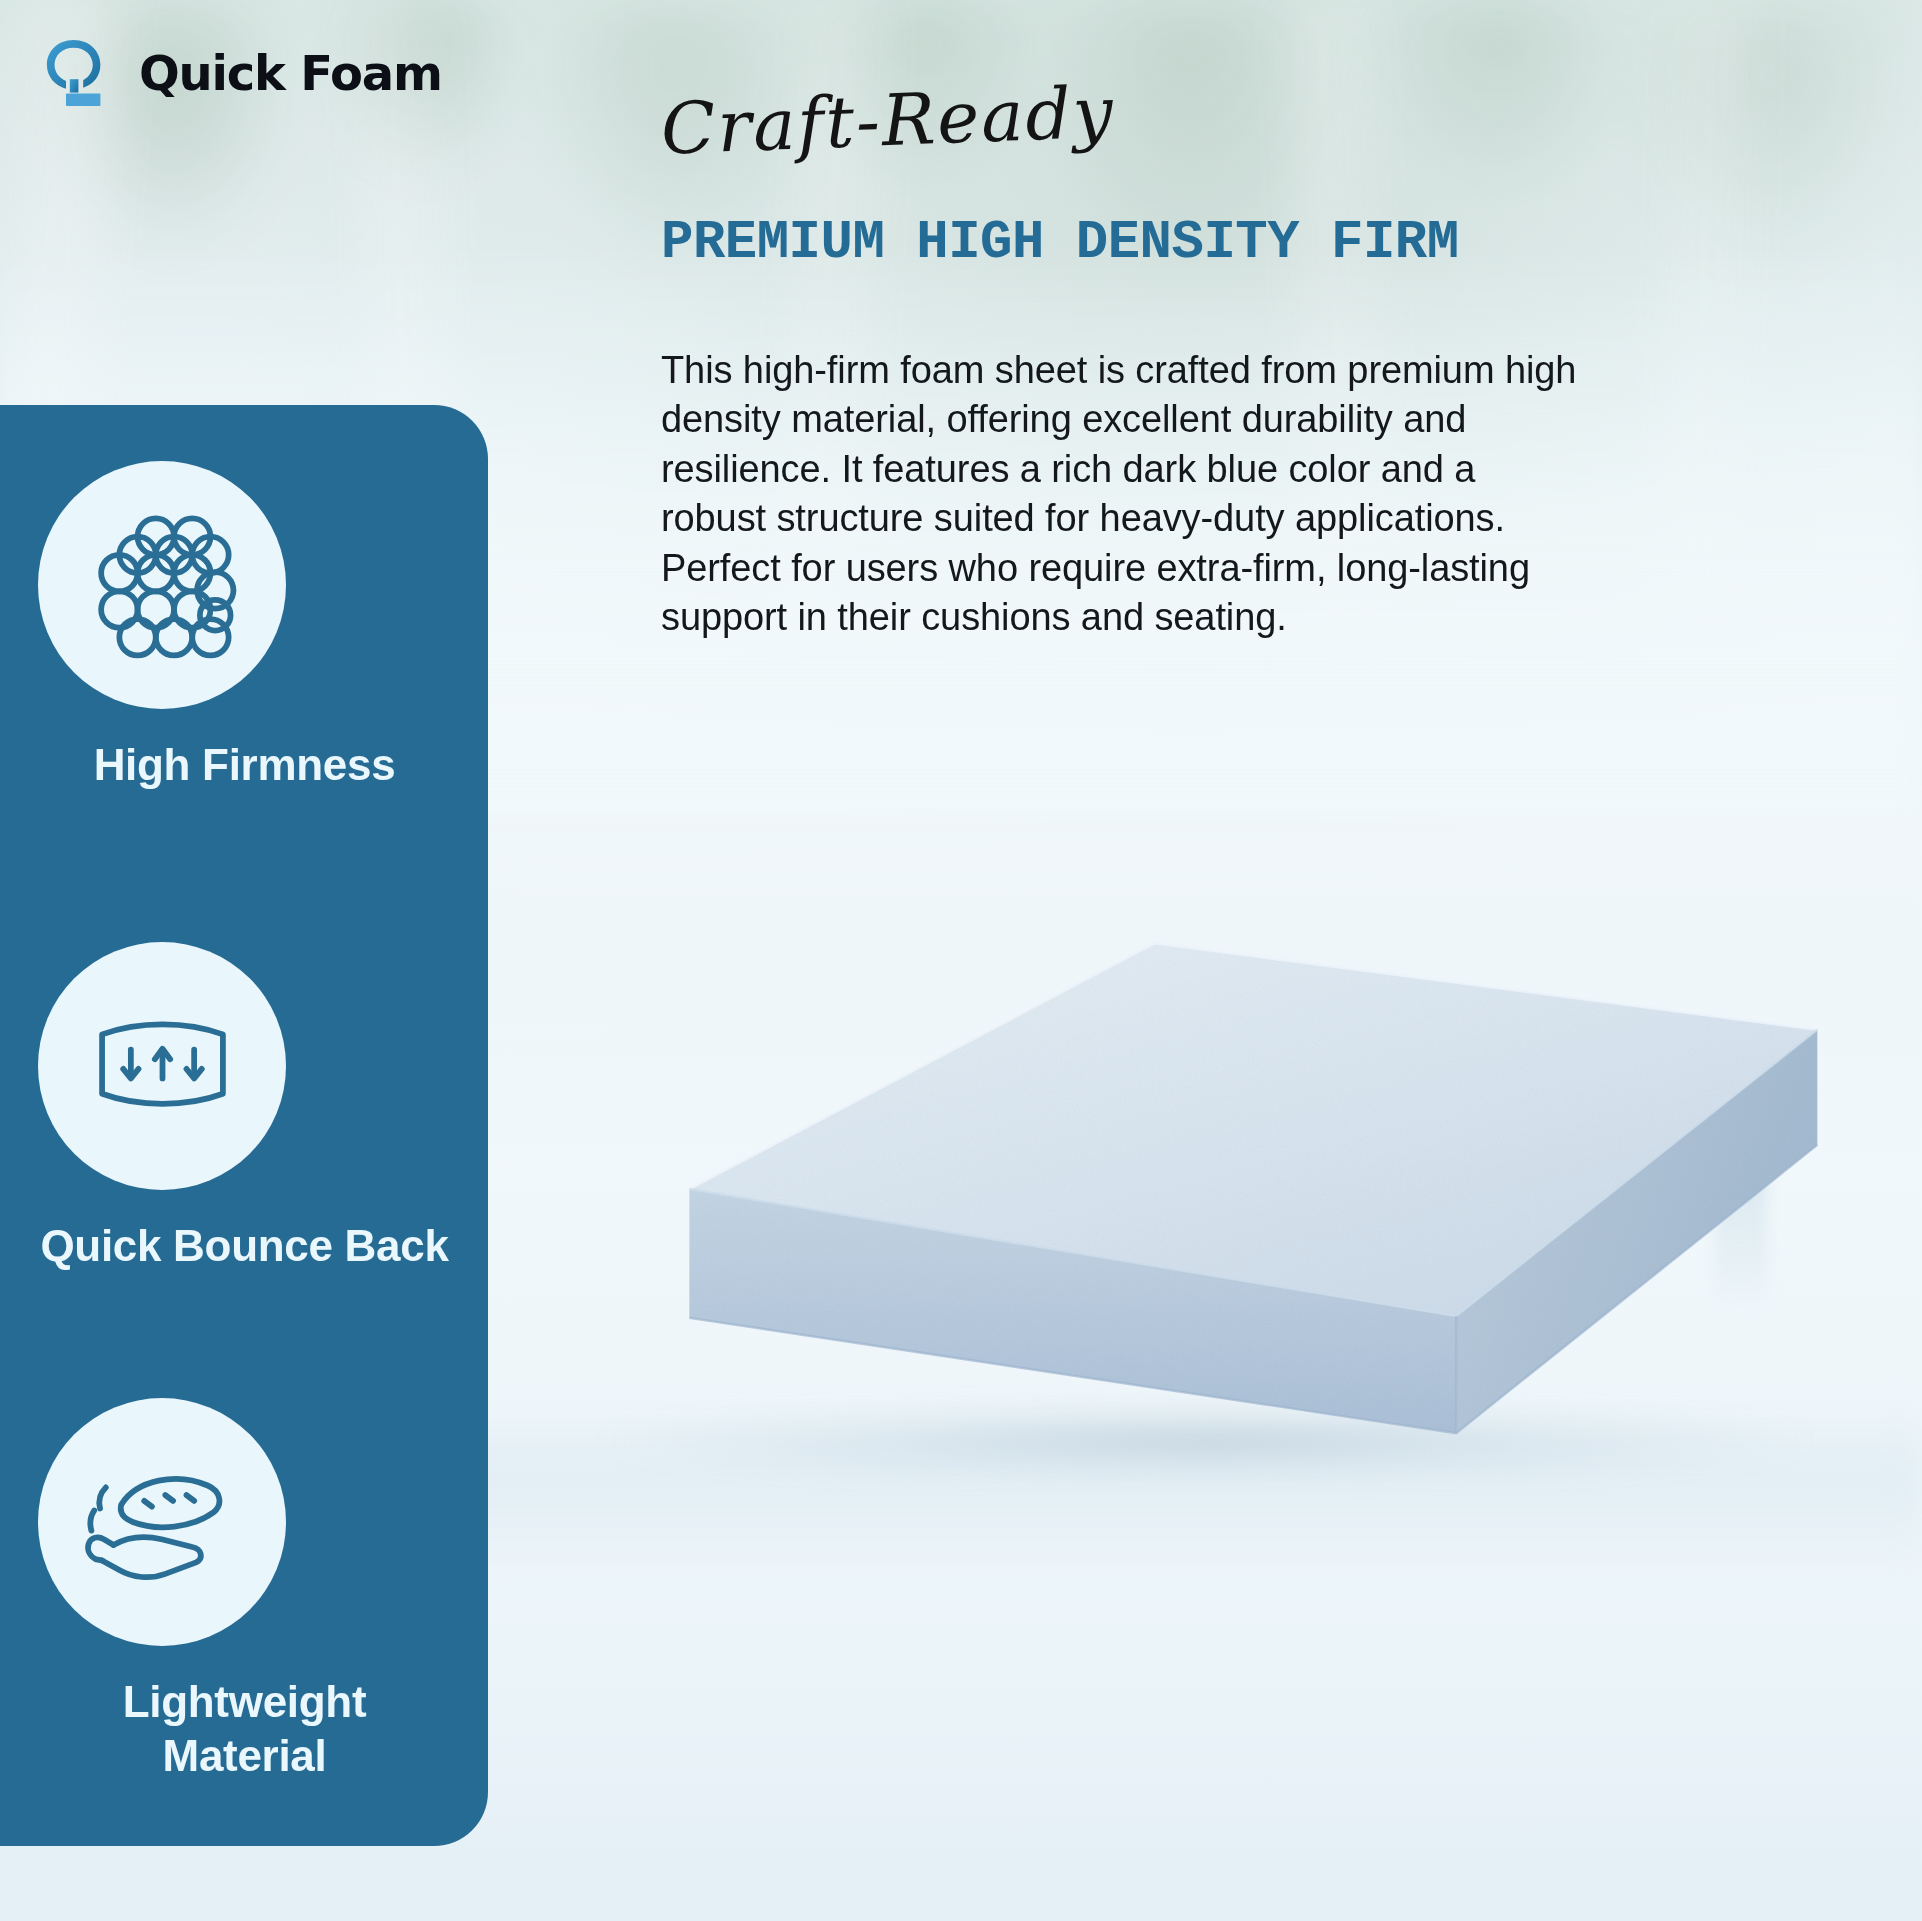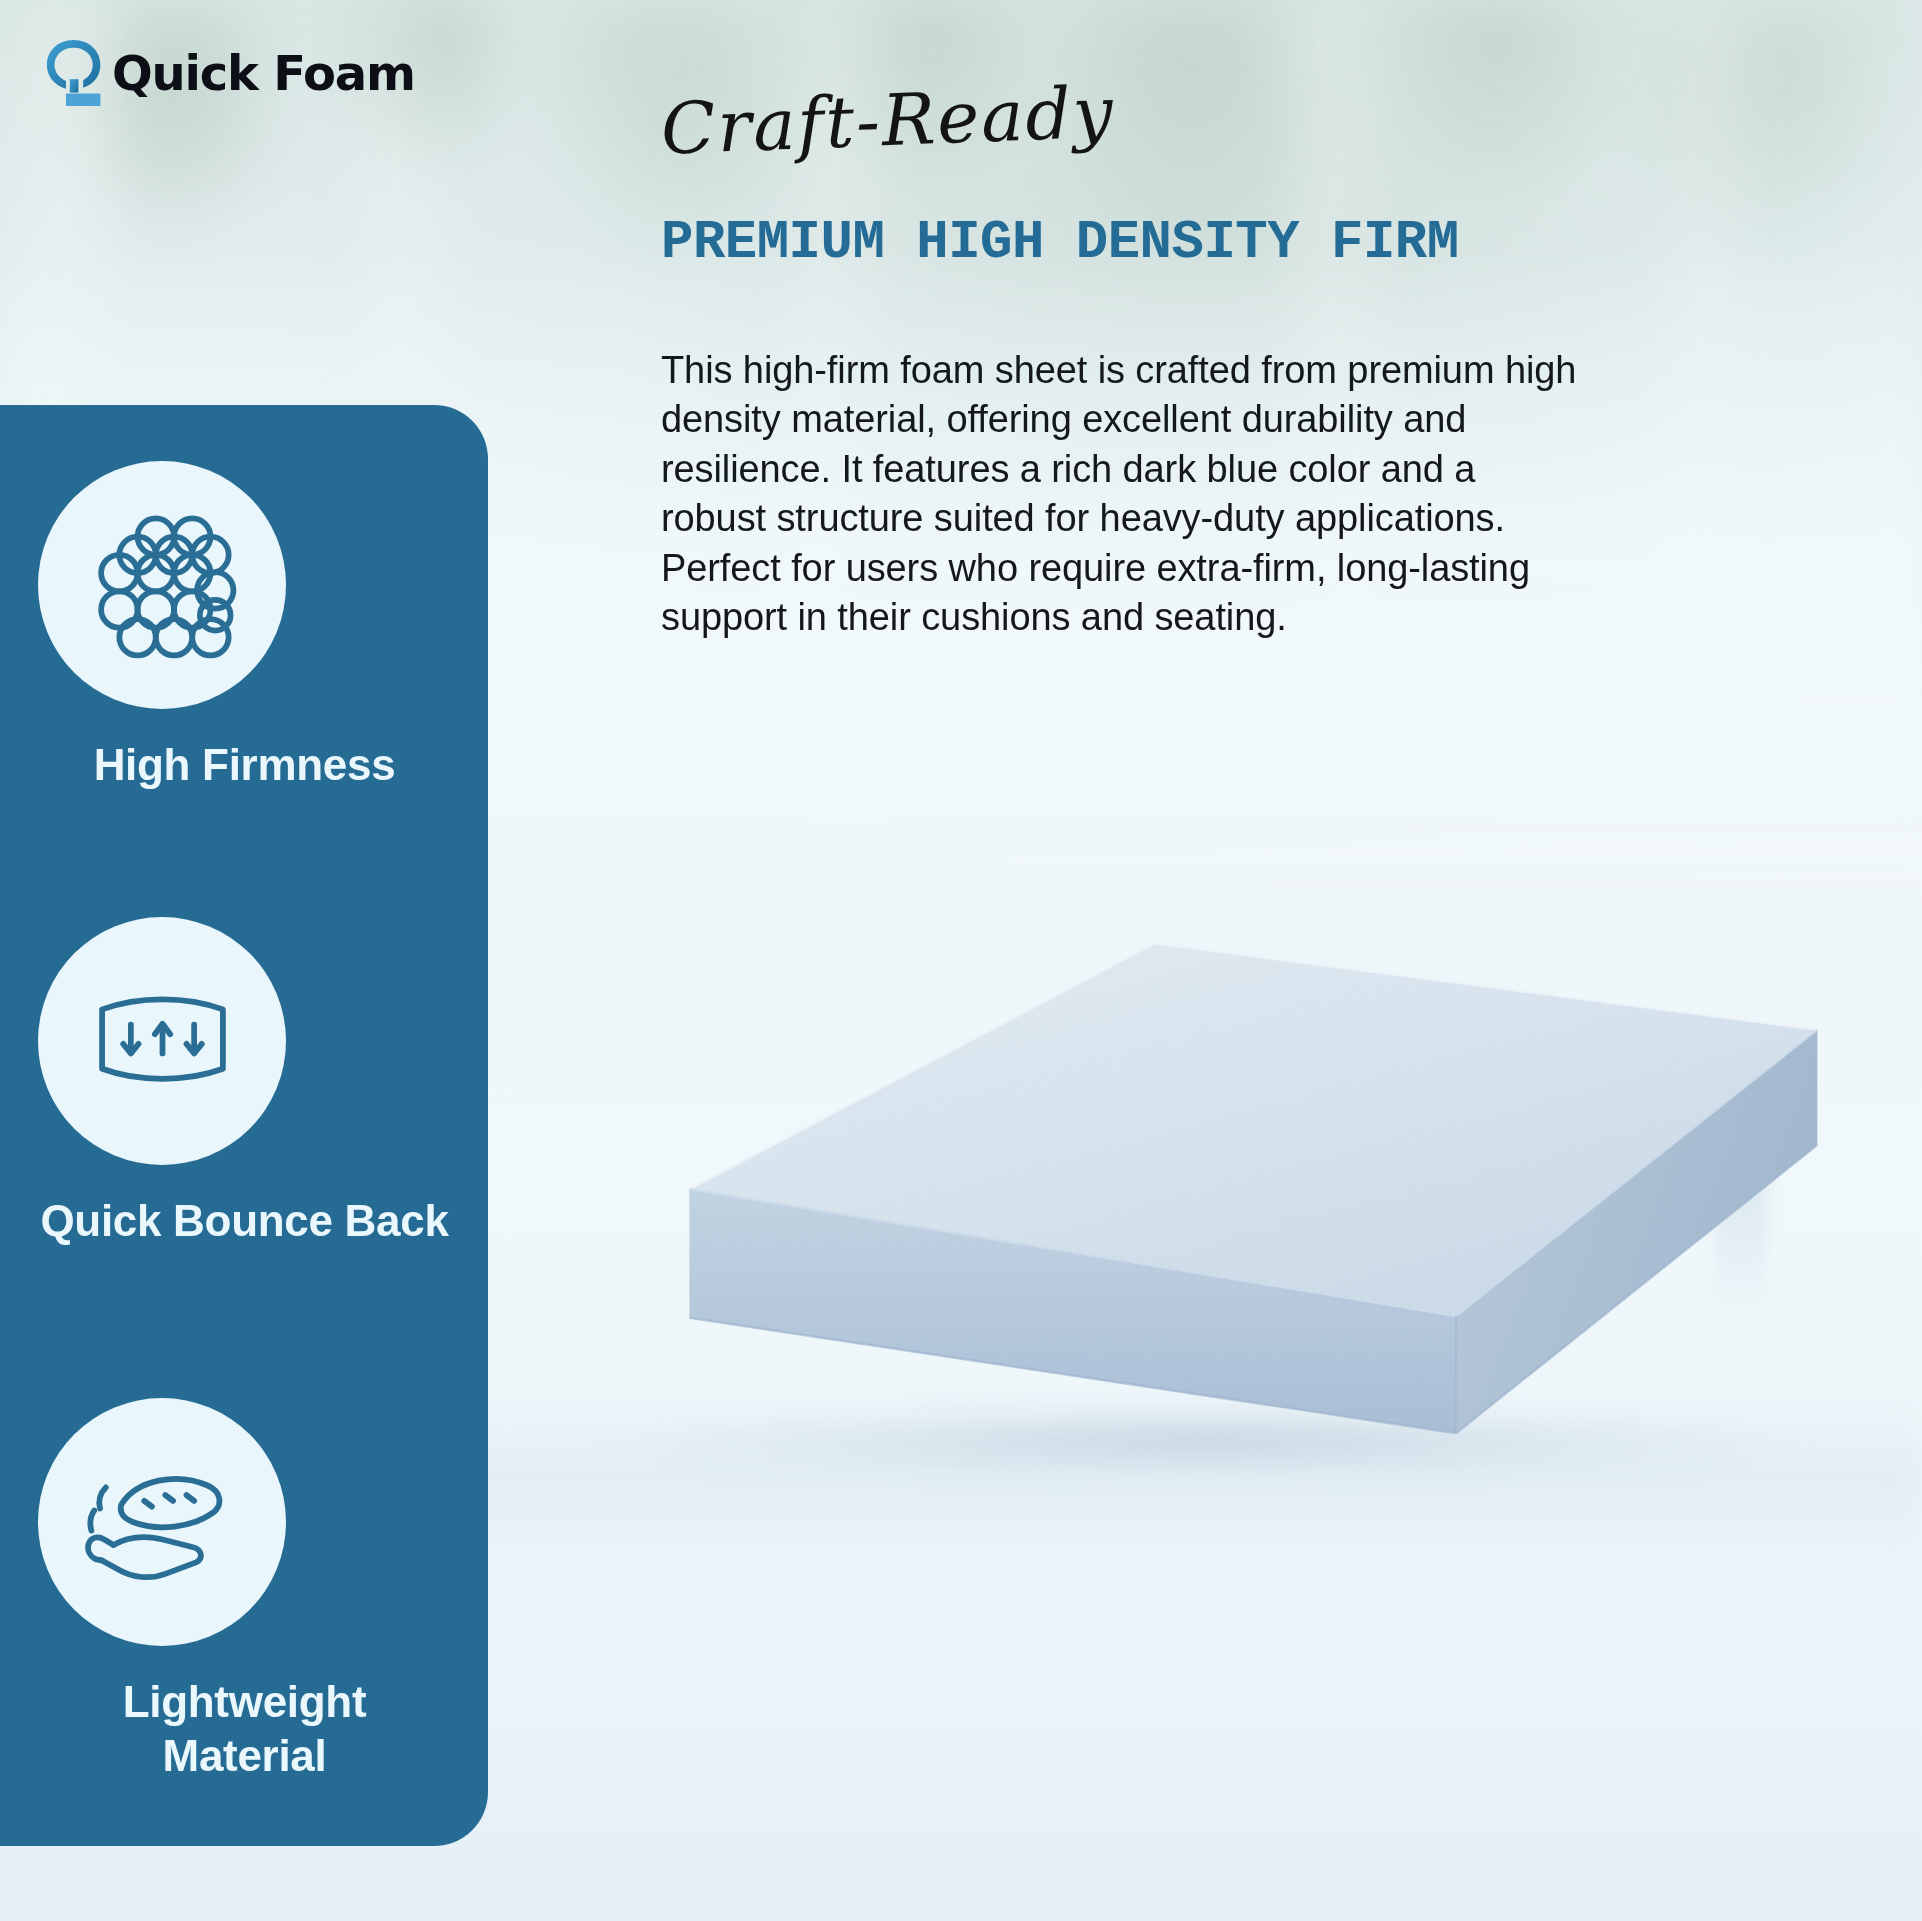--- a/index.html
+++ b/index.html
@@ -84,21 +84,21 @@
     filter: blur(6.7px);
     border-radius: 7.7px;
   }
 
   
   .logo {
     position: absolute;
     left: 44px; top: 37px;
     display: flex;
     align-items: center;
-    gap: 3px;
+    gap: 30px;
   }
   .logo-mark { width: 65px; height: 71px; display: block; }
   .logo-text {
     font-family: "DejaVu Sans", sans-serif;
     font-weight: 700;
     font-size: 48px;
     letter-spacing: -1.2px;
     color: #0c1016;
     line-height: 1;
     white-space: nowrap;
@@ -156,21 +156,21 @@
   }
   .feature {
     position: absolute;
     left: 0;
     width: 488px;
     display: flex;
     flex-direction: column;
     align-items: flex-start;
   }
   .feature-1 { top: 56px; }
-  .feature-2 { top: 512px; }
+  .feature-2 { top: 537px; }
   .feature-3 { top: 993px; }
 
   .feature-icon-circle {
     width: 248px;
     height: 248px;
     border-radius: 50%;
     background: #e9f6fb;
     display: flex;
     align-items: center;
     justify-content: center;

